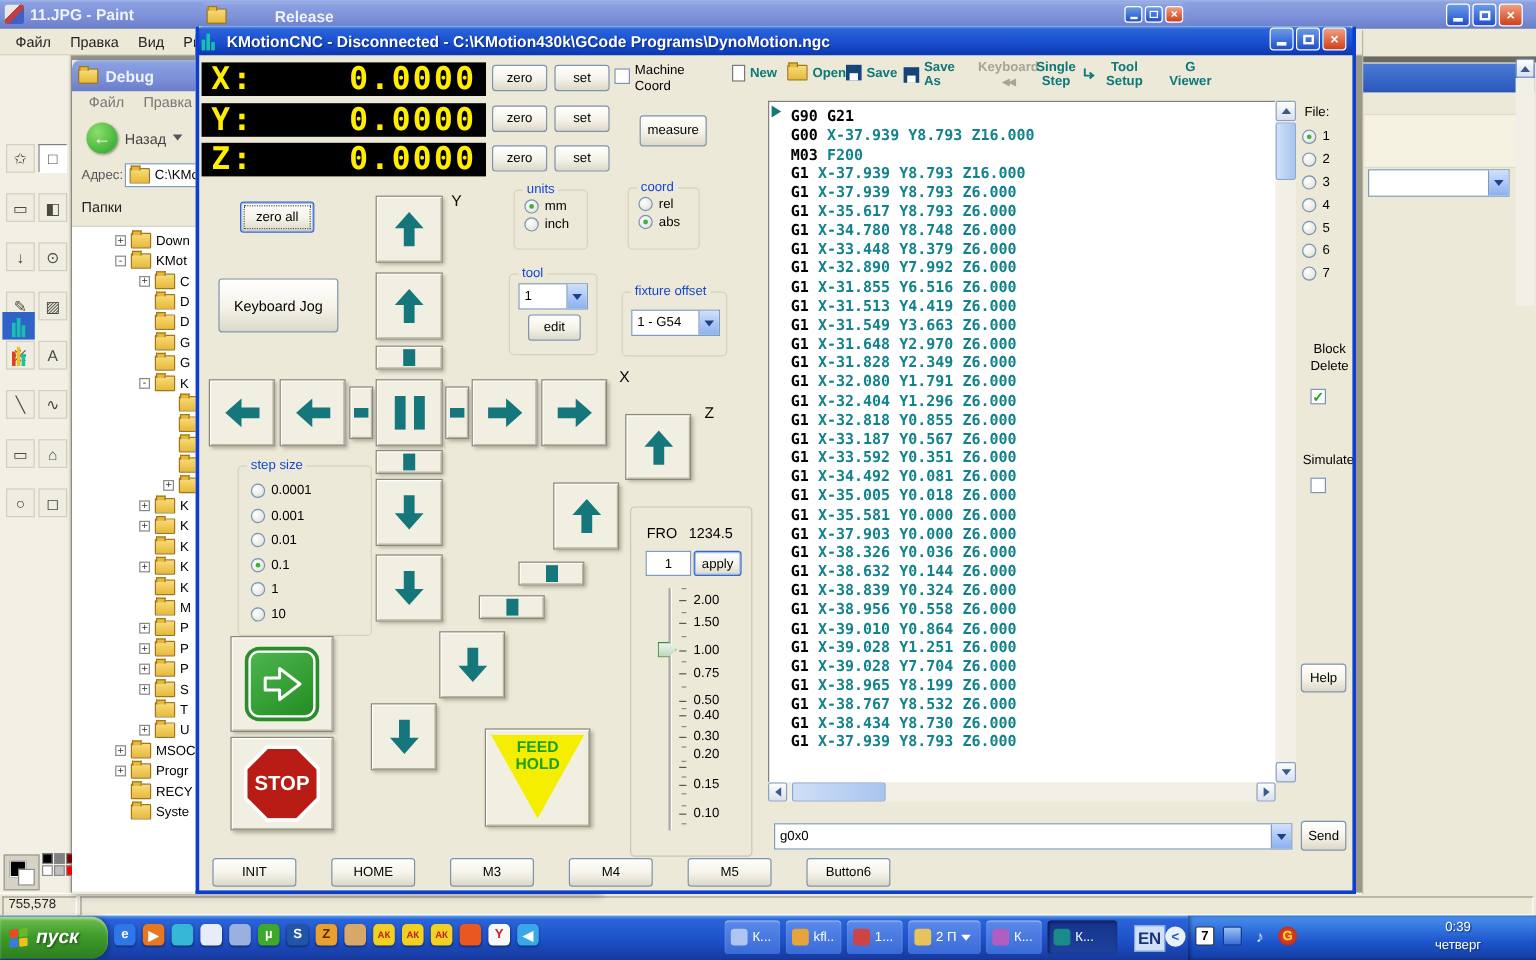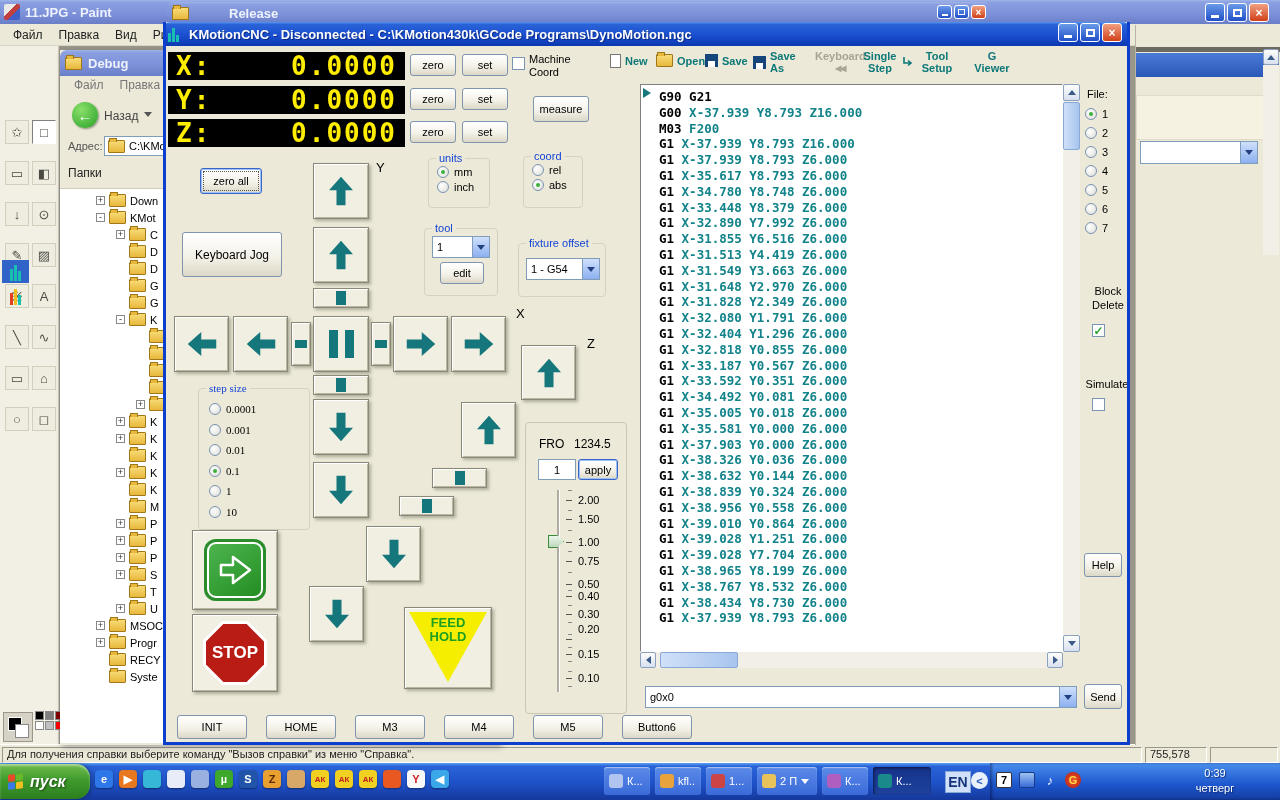--- a/index.html
+++ b/index.html
@@ -109,21 +109,21 @@
   #fh-tri{position:absolute;left:4px;top:4px;width:78px;height:70px;background:#f5ee00;clip-path:polygon(0 0,100% 0,50% 100%);}
   .fh-text{position:absolute;width:100%;text-align:center;color:#1fa020;font-weight:bold;font-size:13px;line-height:14px;}
 
   
   .side-label{position:absolute;font-size:11px;text-align:center;}
   #file-radios{position:absolute;left:922px;top:82px;display:flex;flex-direction:column;}
   #file-radios .rrow{height:19px;}
   #step-radios .rrow{height:20.5px;}
 
   
-  #macro-row{position:absolute;left:8px;top:693px;display:flex;gap:19px;padding-left:6px;}
+  #macro-row{position:absolute;left:8px;top:693px;display:flex;gap:29px;padding-left:6px;}
   .macro-btn{width:70px;height:24px;font-size:11px;}
 
   
   #paint-win{left:0;top:0;width:1280px;height:763px;background:#9a978a;z-index:1;}
   #paint-title{left:0;top:0;width:1280px;height:24px;padding-left:4px;box-sizing:border-box;}
   #paint-menu{left:0;top:24px;width:1280px;height:22px;background:#ece9d8;display:flex;align-items:center;gap:2px;padding-left:6px;box-sizing:border-box;border-bottom:1px solid #d8d5c4;}
   .pmenu-item{padding:2px 7px;font-size:12px;color:#222;}
   #paint-toolbox{left:0;top:46px;width:58px;height:700px;background:#f2f0e5;border-right:1px solid #d0cdbc;}
   #paint-tools{position:absolute;left:5px;top:120px;display:grid;grid-template-columns:24px 24px;grid-auto-rows:24px;column-gap:3px;row-gap:17px;}
   .tool-cell{border:1px solid #d2cfbe;background:#efede0;display:flex;align-items:center;justify-content:center;font-size:13px;color:#4a4a42;box-sizing:border-box;}
@@ -277,21 +277,20 @@
           <div class="swatch" style="background: rgb(255, 0, 255);"></div>
           <div class="swatch" style="background: rgb(255, 255, 128);"></div>
           <div class="swatch" style="background: rgb(0, 255, 128);"></div>
           <div class="swatch" style="background: rgb(128, 255, 255);"></div>
           <div class="swatch" style="background: rgb(128, 128, 255);"></div>
           <div class="swatch" style="background: rgb(255, 0, 128);"></div>
           <div class="swatch" style="background: rgb(255, 128, 64);"></div>
         </div>
     </div>
     <div class="abs" id="paint-status">
-      <span class="status-cell" style="width:1130px;">Для получения справки выберите команду "Вызов справки" из меню "Справка".</span>
       <span class="status-cell" style="width:52px;">755,578</span>
       <span class="status-cell" style="flex:1;"></span>
     </div>
   </div>
 
   <div class="abs" id="sliver">
     <div class="darkstrip"></div>
     <div class="selrow"></div>
     <div class="bigrow"></div>
     <div class="combo" style="left:4px;top:116px;width:118px;height:23px;">
@@ -803,21 +802,21 @@
         <svg width="36" height="36" viewBox="0 0 24 24" style="transform:rotate(90deg)">
           <path d="M2.5 9 h10 V4 L21.5 12 L12.5 20 V15 h-10 z" fill="#15777b"></path>
         </svg>
       </div>
     <div class="jbtn" style="left:146px;top:564px;width:55px;height:56px;">
         <svg width="36" height="36" viewBox="0 0 24 24" style="transform:rotate(90deg)">
           <path d="M2.5 9 h10 V4 L21.5 12 L12.5 20 V15 h-10 z" fill="#15777b"></path>
         </svg>
       </div>
 
-    <div class="group" style="left:35px;top:366px;width:112px;height:142px;font-family:Liberation Serif, serif;">
+    <div class="group" style="left:35px;top:366px;width:112px;height:142px;">
       <span class="glabel">step size</span>
       <div id="step-radios" style="padding:10px 0 0 10px;display:flex;flex-direction:column;">
           <div class="rrow">
             <span class="radio"></span>
             <span class="rlab">0.0001</span>
           </div>
           <div class="rrow">
             <span class="radio"></span>
             <span class="rlab">0.001</span>
           </div>

